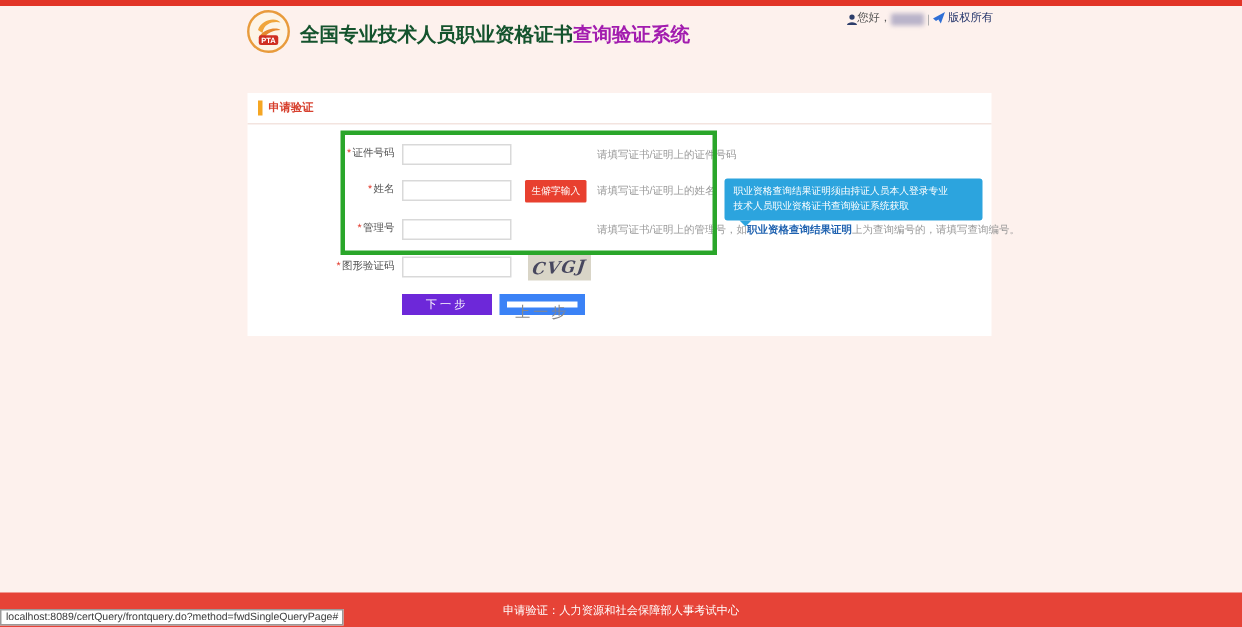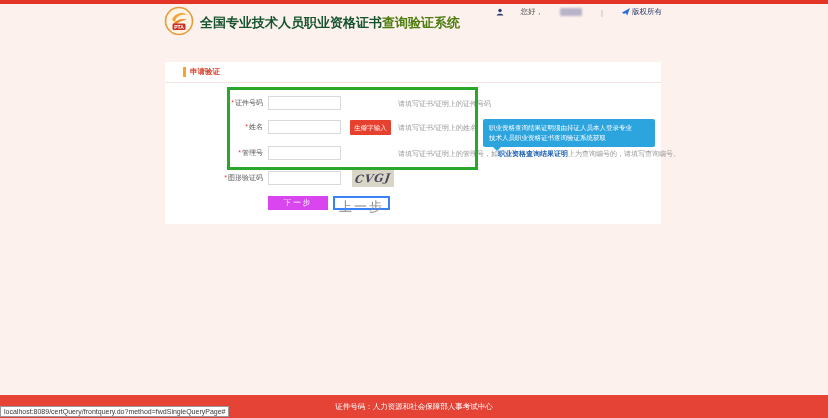--- a/index.html
+++ b/index.html
@@ -5,52 +5,52 @@
   * { margin:0; padding:0; box-sizing:border-box; }
   body { font-family:"Liberation Sans","DejaVu Sans",sans-serif; background:#fdf1ed; }
   .stage { position:relative; width:828px; height:418px; background:#fdf1ed; overflow:hidden; }
 
   .topbar { position:absolute; left:0; top:0; width:828px; height:4px; background:#e23527; }
 
   
   .logo { position:absolute; left:164px; top:6px; width:30px; height:30px; }
   .title { position:absolute; left:200px; top:14px; font-size:13px; font-weight:bold; white-space:nowrap; letter-spacing:0; }
   .title .t-black { color:#14532d; }
-  .title .t-red   { color:#4d7c0f;margin-top:48px; }
-  .greeting { position:absolute; right:166px; top:7px; display:flex; align-items:center; gap:17px; font-size:7.5px; color:#555; }
+  .title .t-red   { color:#a21caf;margin-top:48px; }
+  .greeting { position:absolute; right:166px; top:7px; display:flex; align-items:flex-end; gap:0; font-size:7.5px; color:#555; }
   .masked-name { display:inline-block; width:22px; height:8px; background:#b9b3c9; border-radius:1px; filter:blur(1.3px); }
   .greet-sep { color:#aaa; margin:0 2px; }
   .cert-dl { display:flex; align-items:center; gap:2px; color:#24356b; text-decoration:none; font-size:7.5px; cursor:pointer; }
 
   
   .navbar { position:absolute; left:165px; top:38px; width:496px; height:24px; background:#e64337; }
   .nav-tab { position:absolute; left:12px; top:0; width:44px; height:24px; line-height:24px; text-align:center; color:#fff; font-size:7.5px; cursor:pointer; }
   .nav-underline { position:absolute; left:12px; bottom:0; width:44px; height:3px; background:#f5a623; }
   .nav-logout { position:absolute; right:14px; top:0; height:24px; line-height:24px; color:#fff; font-size:7.5px; cursor:pointer; }
 
   
   .panel { position:absolute; left:165px; top:62px; width:496px; height:162px; background:#fff; }
-  .sec-header { position:absolute; left:18px; top:5px; display:flex; align-items:center; }
+  .sec-header { position:absolute; left:7px; top:5px; display:flex; align-items:center; }
   .sec-bar { width:3px; height:10px; background:#f5a623; }
   .sec-title { margin-left:4px; font-size:7.5px; font-weight:bold; color:#d7402e; }
   .sec-divider { position:absolute; left:0; top:20px; width:496px; border-top:1px solid #f3e4df; }
 
   .f-label { position:absolute; left:0; width:98px; text-align:right; font-size:7px; color:#555; line-height:14px; white-space:nowrap; }
   .req { color:#e23a2c; margin-right:1px; }
   .f-input { position:absolute; left:103px; width:73px; height:14px; border:1px solid #d9d9d9; background:#fff; font-size:8px; padding:0 3px; color:#333; }
   .f-hint { position:absolute; left:233px; font-size:7px; color:#999; white-space:nowrap; line-height:10px; }
   .hint-link { color:#1f62b0; font-weight:bold; cursor:pointer; }
 
   .rare-btn { position:absolute; left:185px; top:58px; width:41px; height:15px; background:#e8402f; color:#fff; border:none; font-size:6.5px; border-radius:1px; cursor:pointer; line-height:15px; text-align:center; padding:0; }
 
   .captcha { position:absolute; left:187px; top:108px; width:42px; height:17px; background:#d9d5c7; display:flex; align-items:center; justify-content:center; cursor:pointer; }
   .captcha span { font-family:"DejaVu Serif","Liberation Serif",serif; font-style:italic; font-weight:bold; font-size:11px; color:#47475e; transform:skewX(-10deg) rotate(-3deg); letter-spacing:1px; }
 
-  .btn-next { position:absolute; left:103px; top:134px; width:60px; height:14px; background:#d946ef; color:#fff; border:none; font-size:7.5px; cursor:pointer; letter-spacing:2px; }
-  .btn-prev { position:absolute; left:168px; top:134px; width:57px; height:14px; background:#fff; color:#888; border:2px solid #3b82f6; font-size:13px; cursor:pointer; letter-spacing:2px; }
+  .btn-next { position:absolute; left:103px; top:134px; width:60px; height:14px; background:#6d28d9; color:#fff; border:none; font-size:7.5px; cursor:pointer; letter-spacing:2px; }
+  .btn-prev { position:absolute; left:168px; top:134px; width:57px; height:14px; background:#fff; color:#888; border:5px solid #3b82f6; font-size:10px; cursor:pointer; letter-spacing:2px; }
 
   .green-box { position:absolute; left:62px; top:25px; width:251px; height:83px; border:3px solid #2aa62a; pointer-events:none; }
 
   .tooltip { position:absolute; left:318px; top:57px; width:172px; background:#2ca4de; color:#fff; font-size:6.5px; line-height:10px; padding:4px 6px; border-radius:2px; }
   .tooltip-arrow { position:absolute; left:328px; top:85px; width:0; height:0; border:4px solid transparent; border-top-color:#2ca4de; }
 
   .row1 { top:34px; } .row2 { top:58px; } .row3 { top:84px; } .row4 { top:109px; }
   .hint-y1 { top:37px; } .hint-y2 { top:61px; } .hint-y3 { top:87px; }
 
   .footer { position:absolute; left:0; top:395px; width:828px; height:23px; background:#e64337; color:#fff; font-size:7.5px; text-align:center; line-height:23px; }
@@ -125,17 +125,17 @@
 
     <div class="green-box"></div>
 
     <div class="tooltip">
       <div>职业资格查询结果证明须由持证人员本人登录专业</div>
       <div>技术人员职业资格证书查询验证系统获取</div>
     </div>
     <div class="tooltip-arrow"></div>
   </div>
 
-  <div class="footer">证件号码：人力资源和社会保障部人事考试中心</div>
+  <div class="footer">申请验证：人力资源和社会保障部人事考试中心</div>
 
   <div class="statusbar">localhost:8089/certQuery/frontquery.do?method=fwdSingleQueryPage#</div>
 
 </div>
 
 </body></html>

